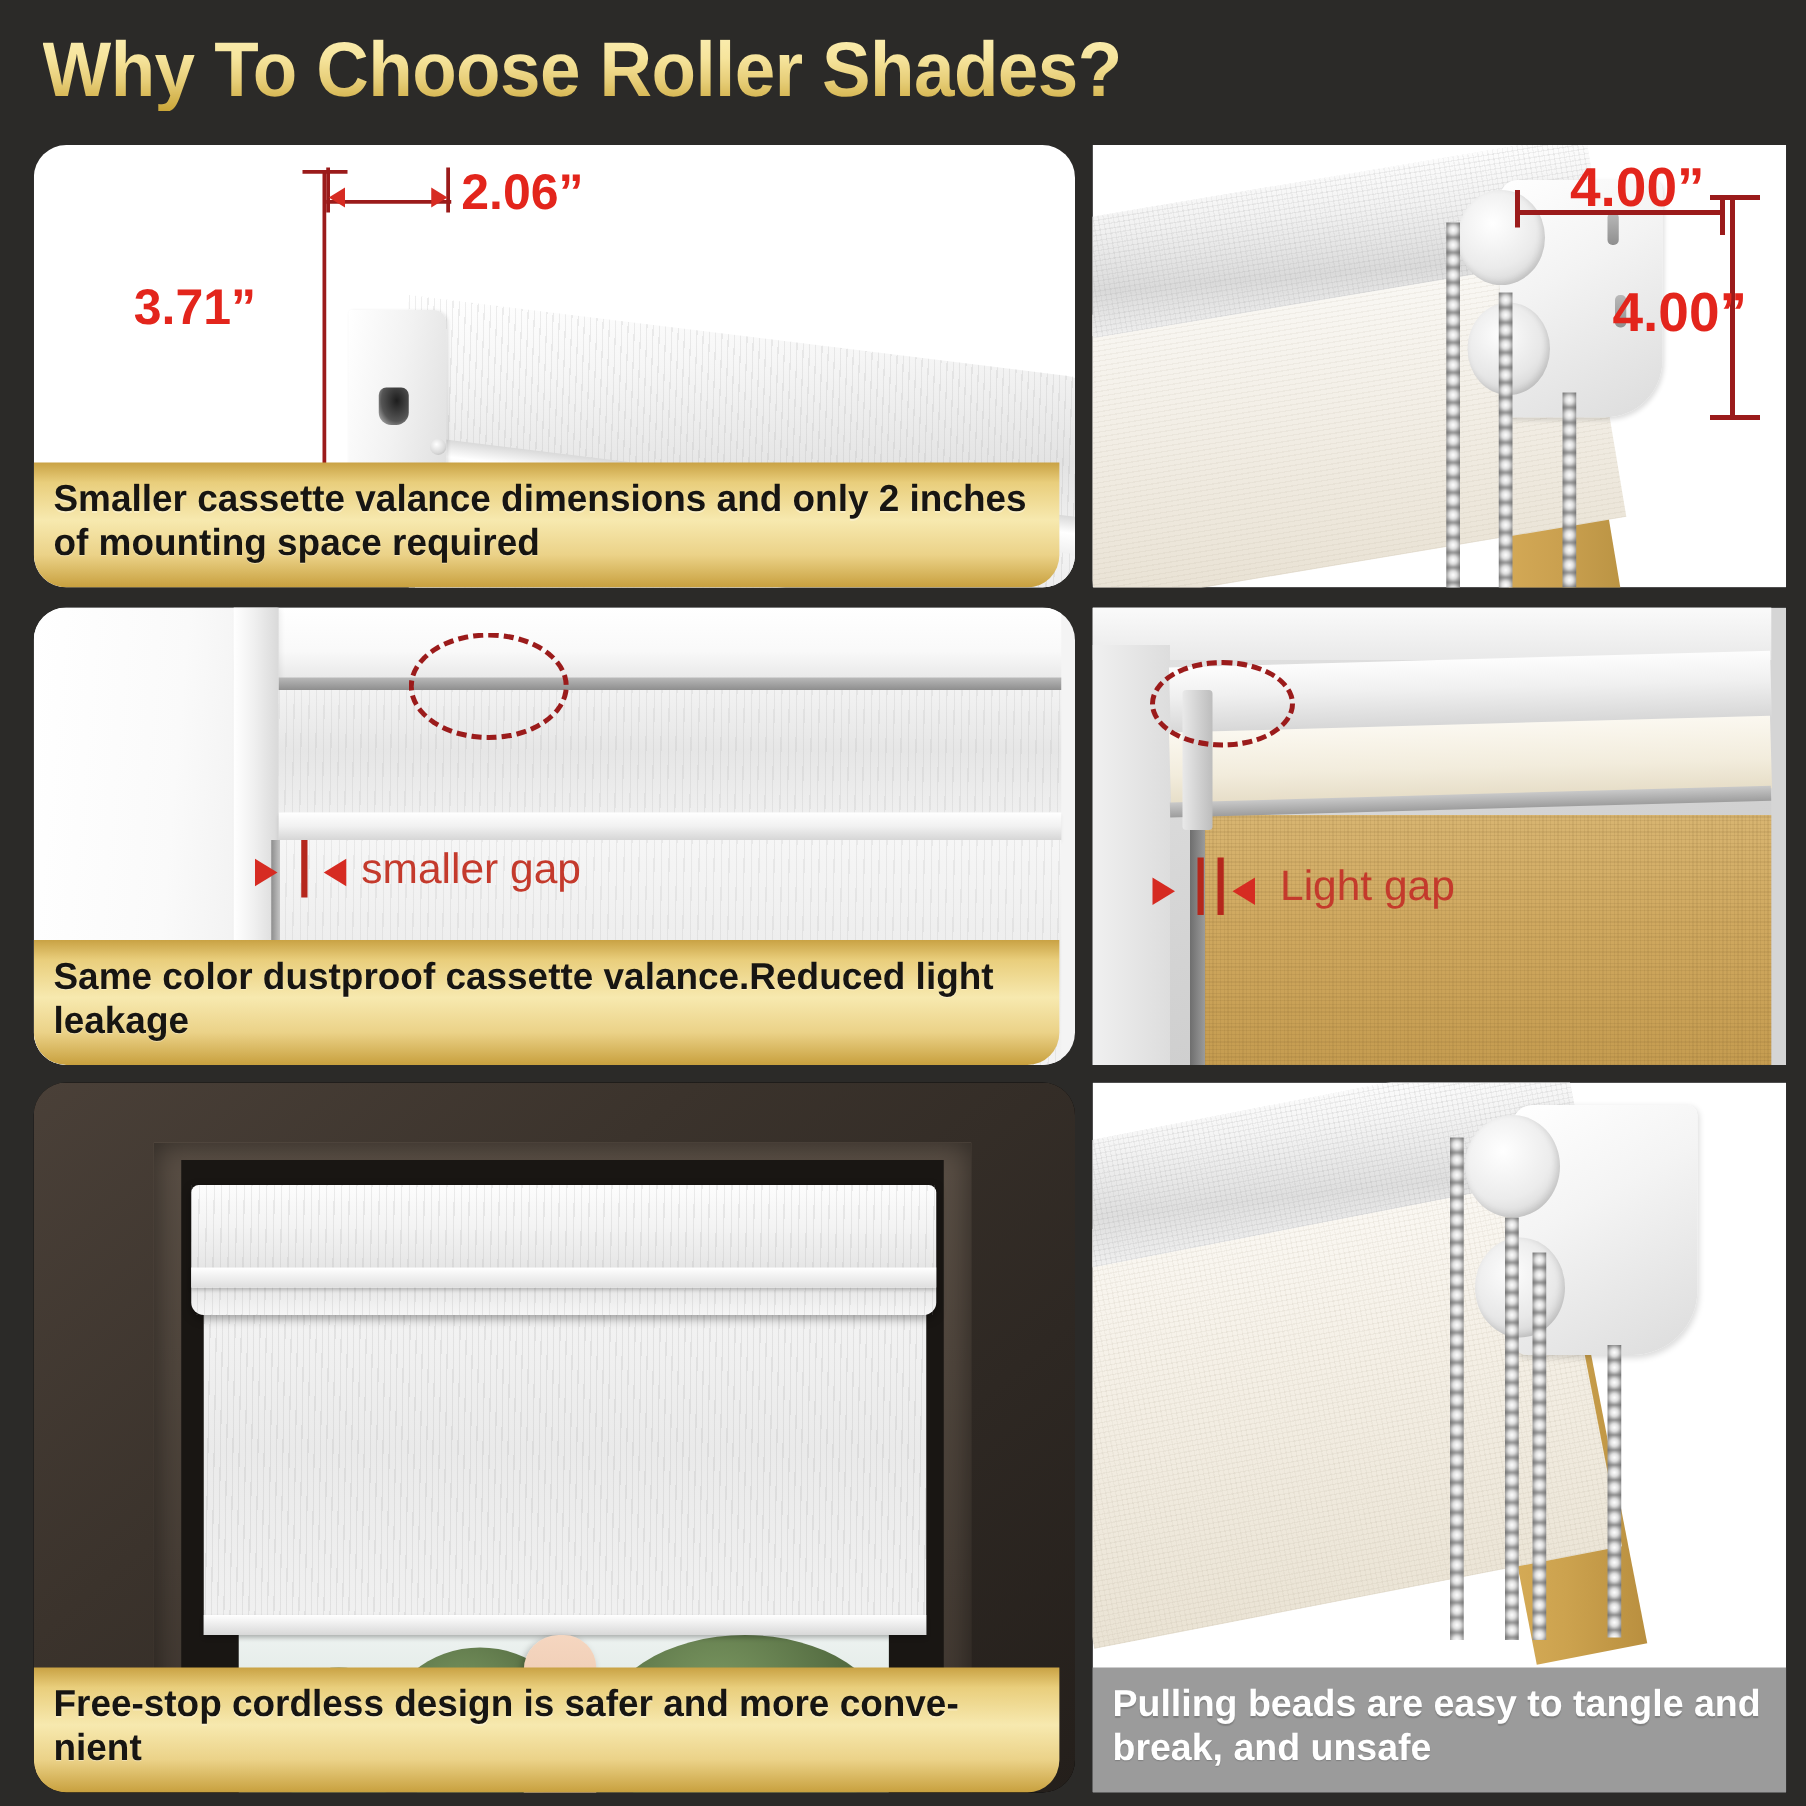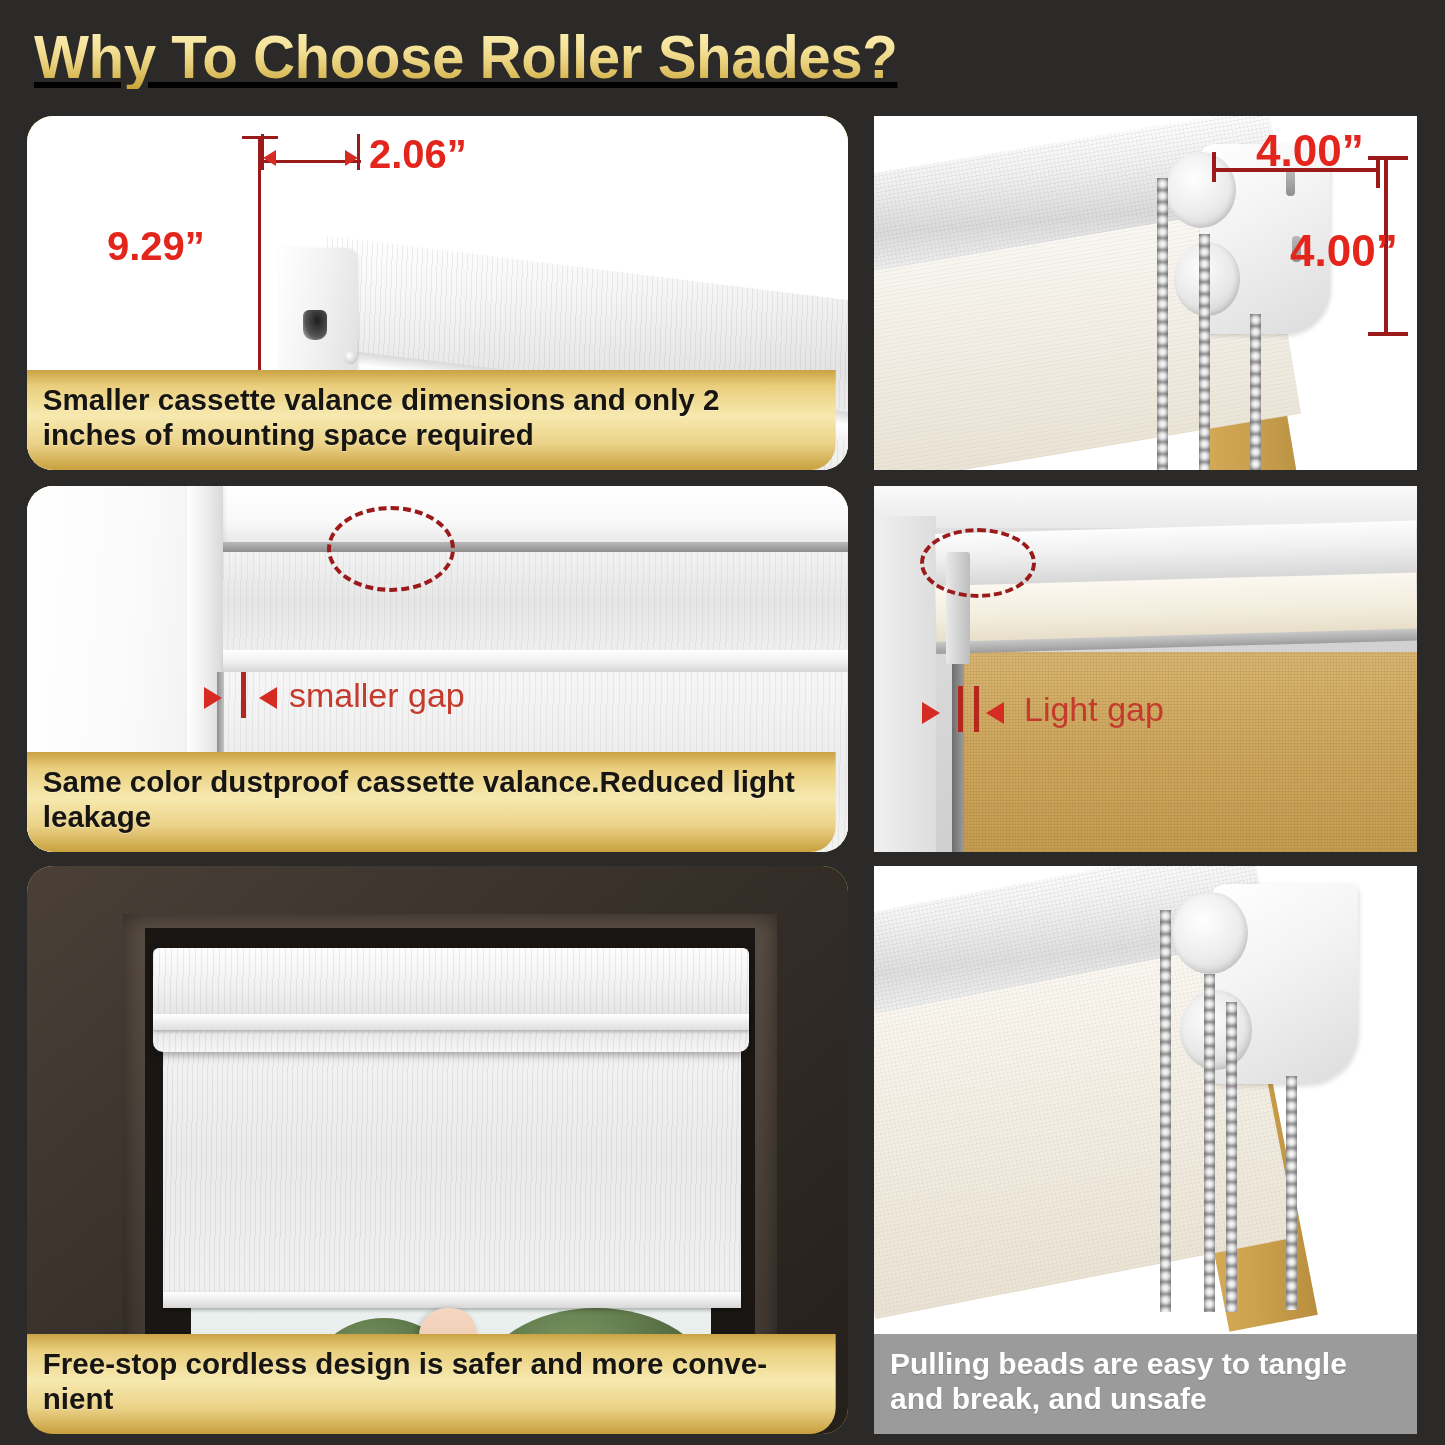--- a/index.html
+++ b/index.html
@@ -23,21 +23,20 @@
 
   
   .title-bar {
     position: absolute;
     left: 34px;
     top: 18px;
     width: 1380px;
     height: 78px;
     display: flex;
     align-items: center;
-    text-decoration: underline;
   }
   .title-text {
     font-family: "Liberation Sans", sans-serif;
     font-weight: bold;
     font-size: 62px;
     line-height: 64px;
     letter-spacing: -0.5px;
     transform: scaleX(0.94);
     transform-origin: left center;
     background: linear-gradient(180deg, #FBEFB4 0%, #F6E49C 34%, #E7CE78 62%, #C9A537 100%);
@@ -52,21 +51,22 @@
   .grid {
     position: absolute;
     left: 0;
     top: 104px;
     width: 1445px;
     height: 1341px;
   }
   .panel {
     position: absolute;
     overflow: hidden;
-    background: #fde047;
+    background: #000000;
+    padding-left: 12px;
   }
   .panel.left  { border-radius: 26px; }
   .panel.right { border-radius: 0; }
 
   
   .p1 { left: 27px;  top: 12px;   width: 821px; height: 354px; }
   .p2 { left: 874px; top: 12px;   width: 543px; height: 354px; }
   .p3 { left: 27px;  top: 382px;  width: 821px; height: 366px; }
   .p4 { left: 874px; top: 382px;  width: 543px; height: 366px; }
   .p5 { left: 27px;  top: 762px;  width: 821px; height: 568px; }
@@ -527,21 +527,21 @@
         <div class="tick-v" style="left:234px; top:18px; height:36px;"></div>
         <div class="tick-v" style="left:330px; top:18px; height:36px;"></div>
         <div class="dim-line dim-h" style="left:234px; top:44px; width:100px;"></div>
         <div class="arrow-l" style="left:236px; top:34px; border-top-width:8px; border-bottom-width:8px; border-right-width:13px;"></div>
         <div class="arrow-r" style="left:318px; top:34px; border-top-width:8px; border-bottom-width:8px; border-left-width:13px;"></div>
         <div class="dim-label" style="left:342px; top:16px; font-size:40px;">2.06”</div>
 
         <div class="dim-line dim-v" style="left:231px; top:20px; height:300px;"></div>
         <div class="tick-h" style="left:215px; top:20px; width:36px;"></div>
         <div class="tick-h" style="left:215px; top:317px; width:36px;"></div>
-        <div class="dim-label" style="left:80px; top:108px; font-size:40px;">9.29”</div>
+        <div class="dim-label" style="left:80px; top:108px; font-size:40px;">3.71”</div>
       </div>
       <div class="cap gold h2">Smaller cassette valance dimensions and only 2 inches of mounting space required</div>
     </div>
 
     <div class="panel right p2">
       <div class="photo">
         <div class="bg"></div>
         <div class="beam-tan"></div>
         <div class="beam-fabric"></div>
         <div class="beam-roll"></div>

